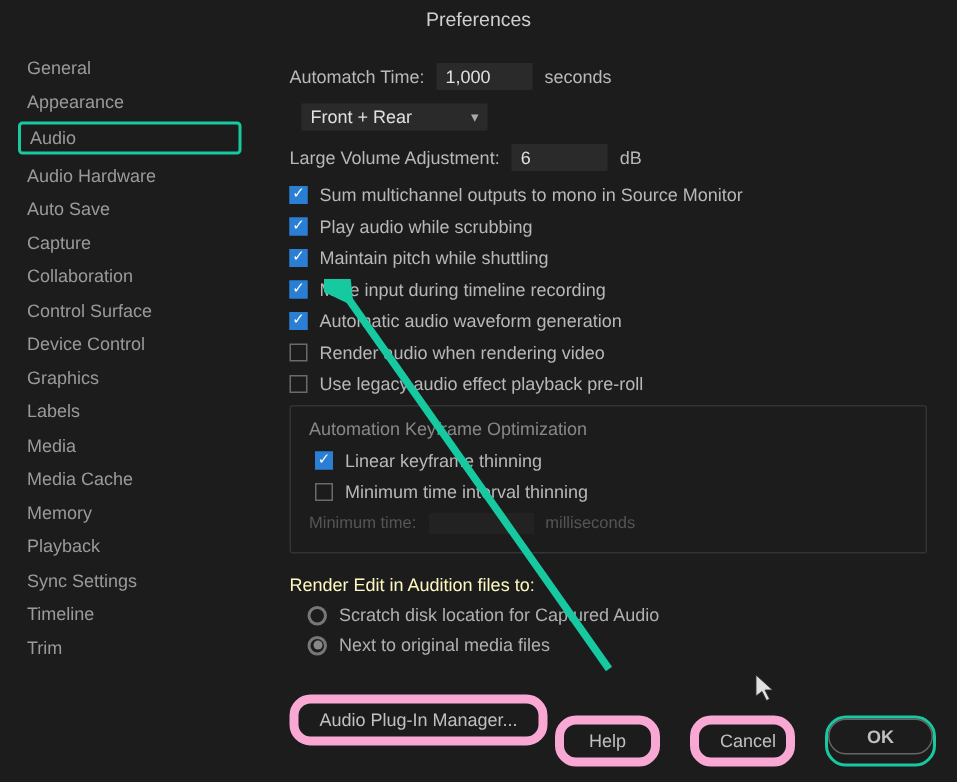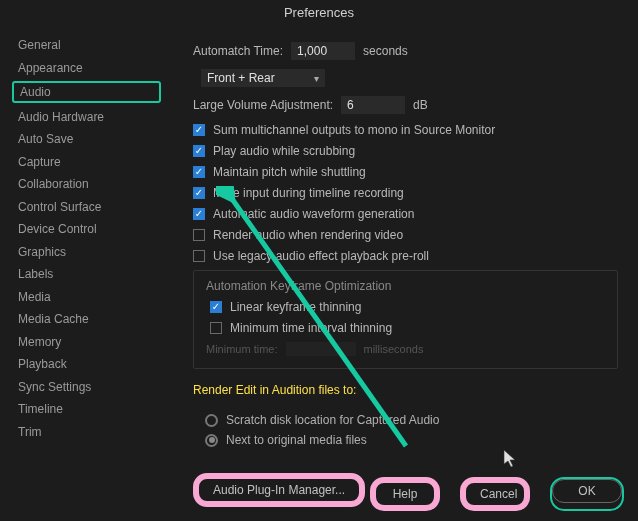--- a/index.html
+++ b/index.html
@@ -157,21 +157,21 @@
   .footer {
     position: absolute;
     bottom: 10px;
     right: 14px;
     display: flex;
     gap: 20px;
     margin-top: 25px;
   }
   .footer .pill-btn { width: 70px; text-align: center; }
   .ok-hl { border: 2px solid #17c9a1; border-radius: 14px; padding: 0; }
-  .ok-hl .pill-btn { border: 1px solid #666; }
+  .ok-hl .pill-btn { border: 1px solid #666; font-weight: bold; }
   .arrow {
     position: absolute;
     left: 216px;
     top: 186px;
     pointer-events: none;
   }
   .cursor {
     position: absolute;
     left: 503px;
     top: 449px;
@@ -267,21 +267,21 @@
           <span>Minimum time interval thinning</span>
         </div>
       <div class="minrow">
         <span>Minimum time:</span>
         <span class="minbox"></span>
         <span>milliseconds</span>
       </div>
     </div>
 
     <div class="group" style="border:none;padding:4px 0 8px 0;">
-      <div style="color:#fde047;margin-bottom:16px;">Render Edit in Audition files to:</div>
+      <div style="color:#fef9c3;margin-bottom:6px;">Render Edit in Audition files to:</div>
       <div class="radiorow">
           <span class="rb"></span>
           <span>Scratch disk location for Captured Audio</span>
         </div>
       <div class="radiorow">
           <span class="rb">
             <span class="dot"></span>
           </span>
           <span>Next to original media files</span>
         </div>

